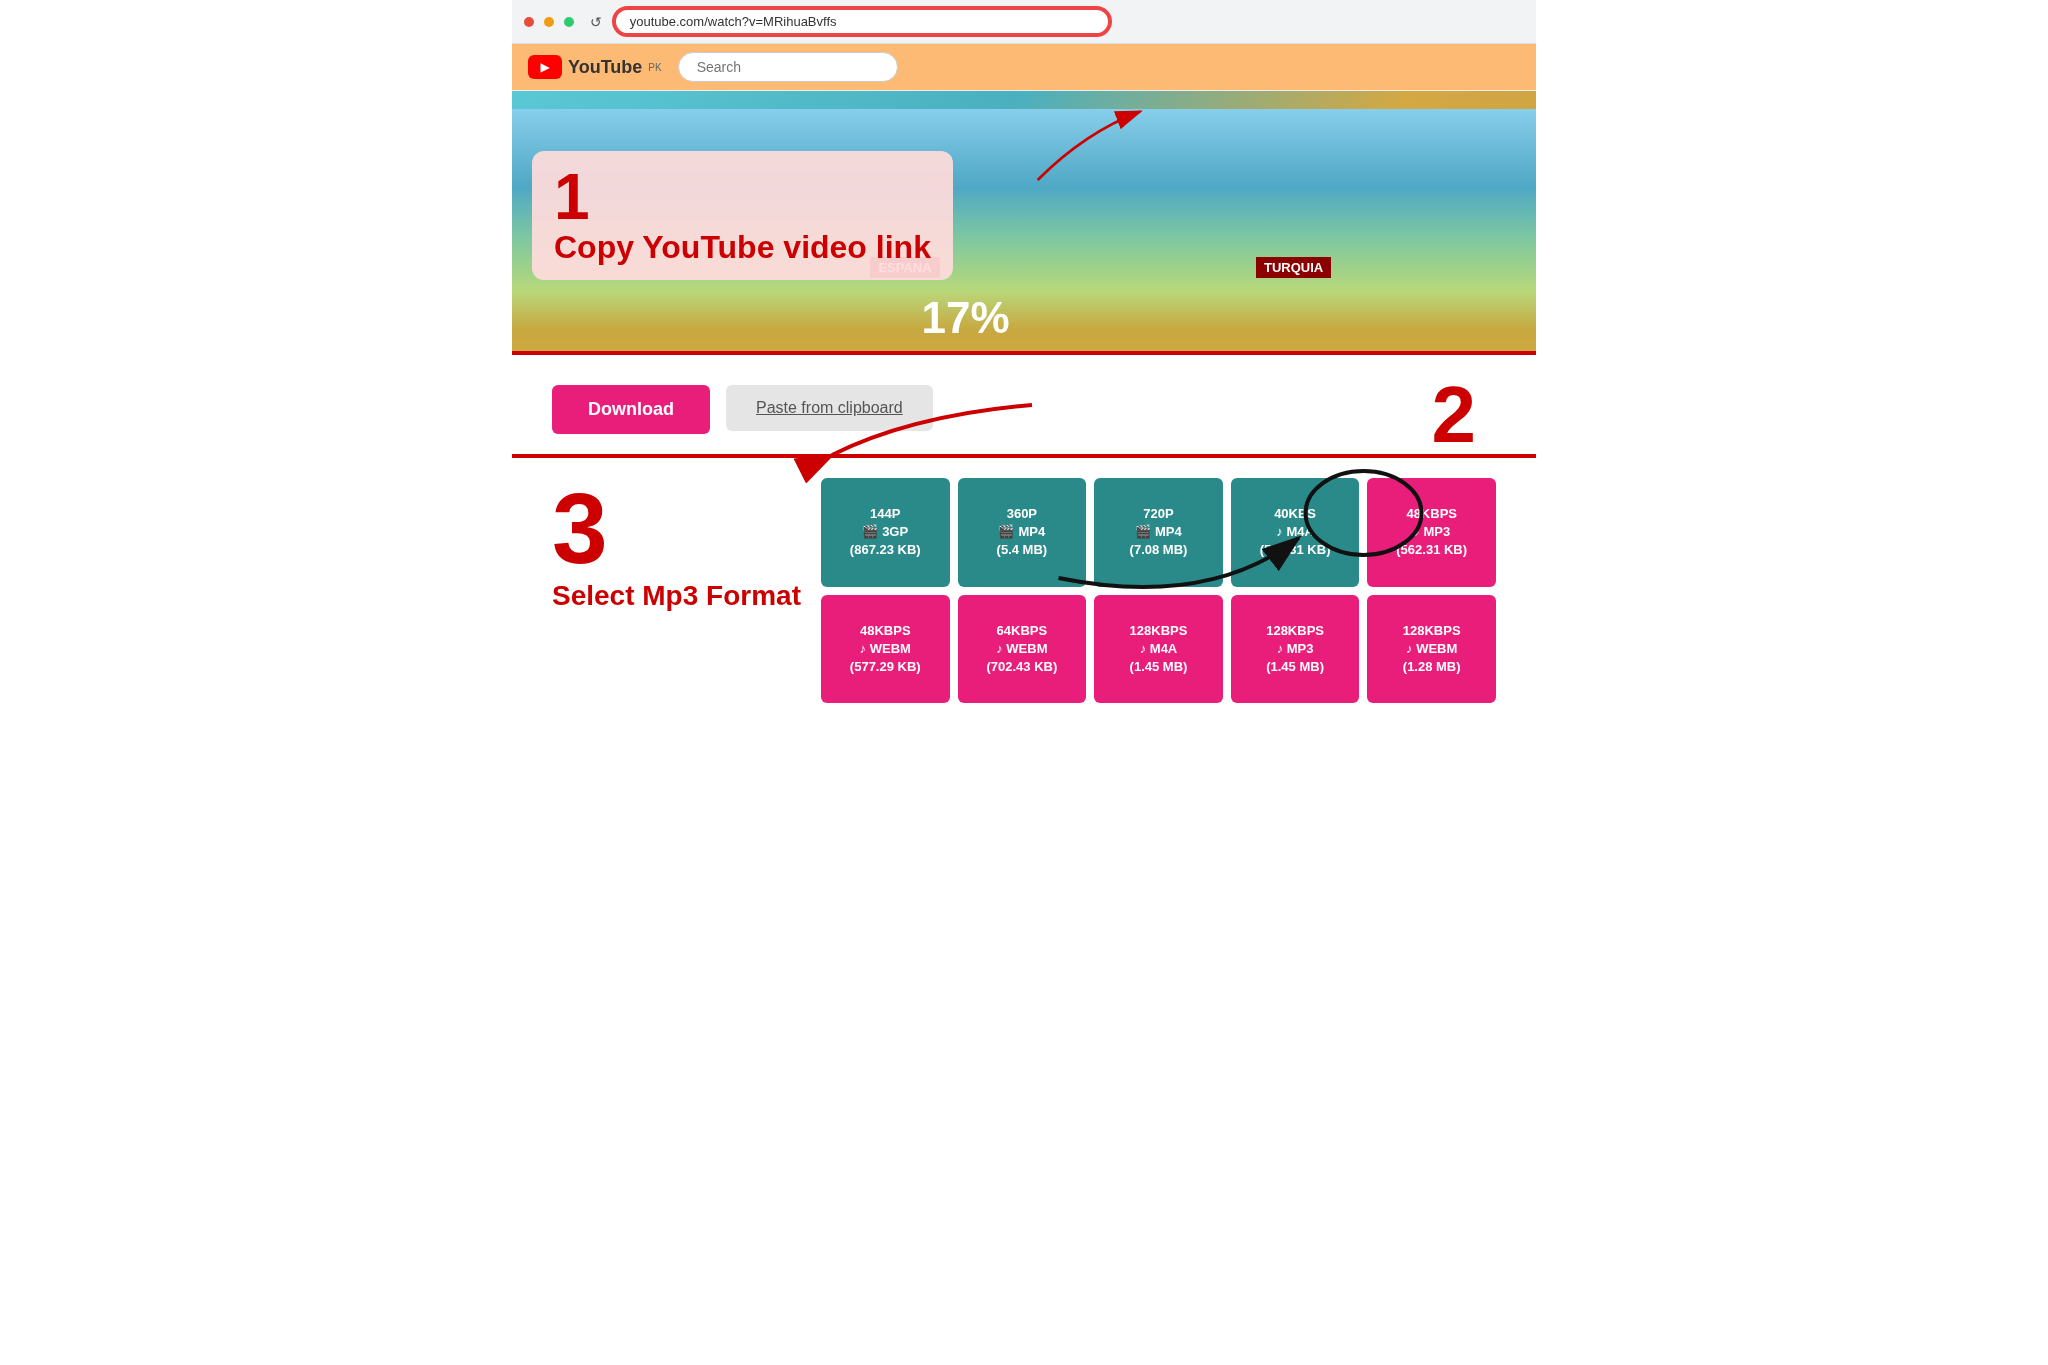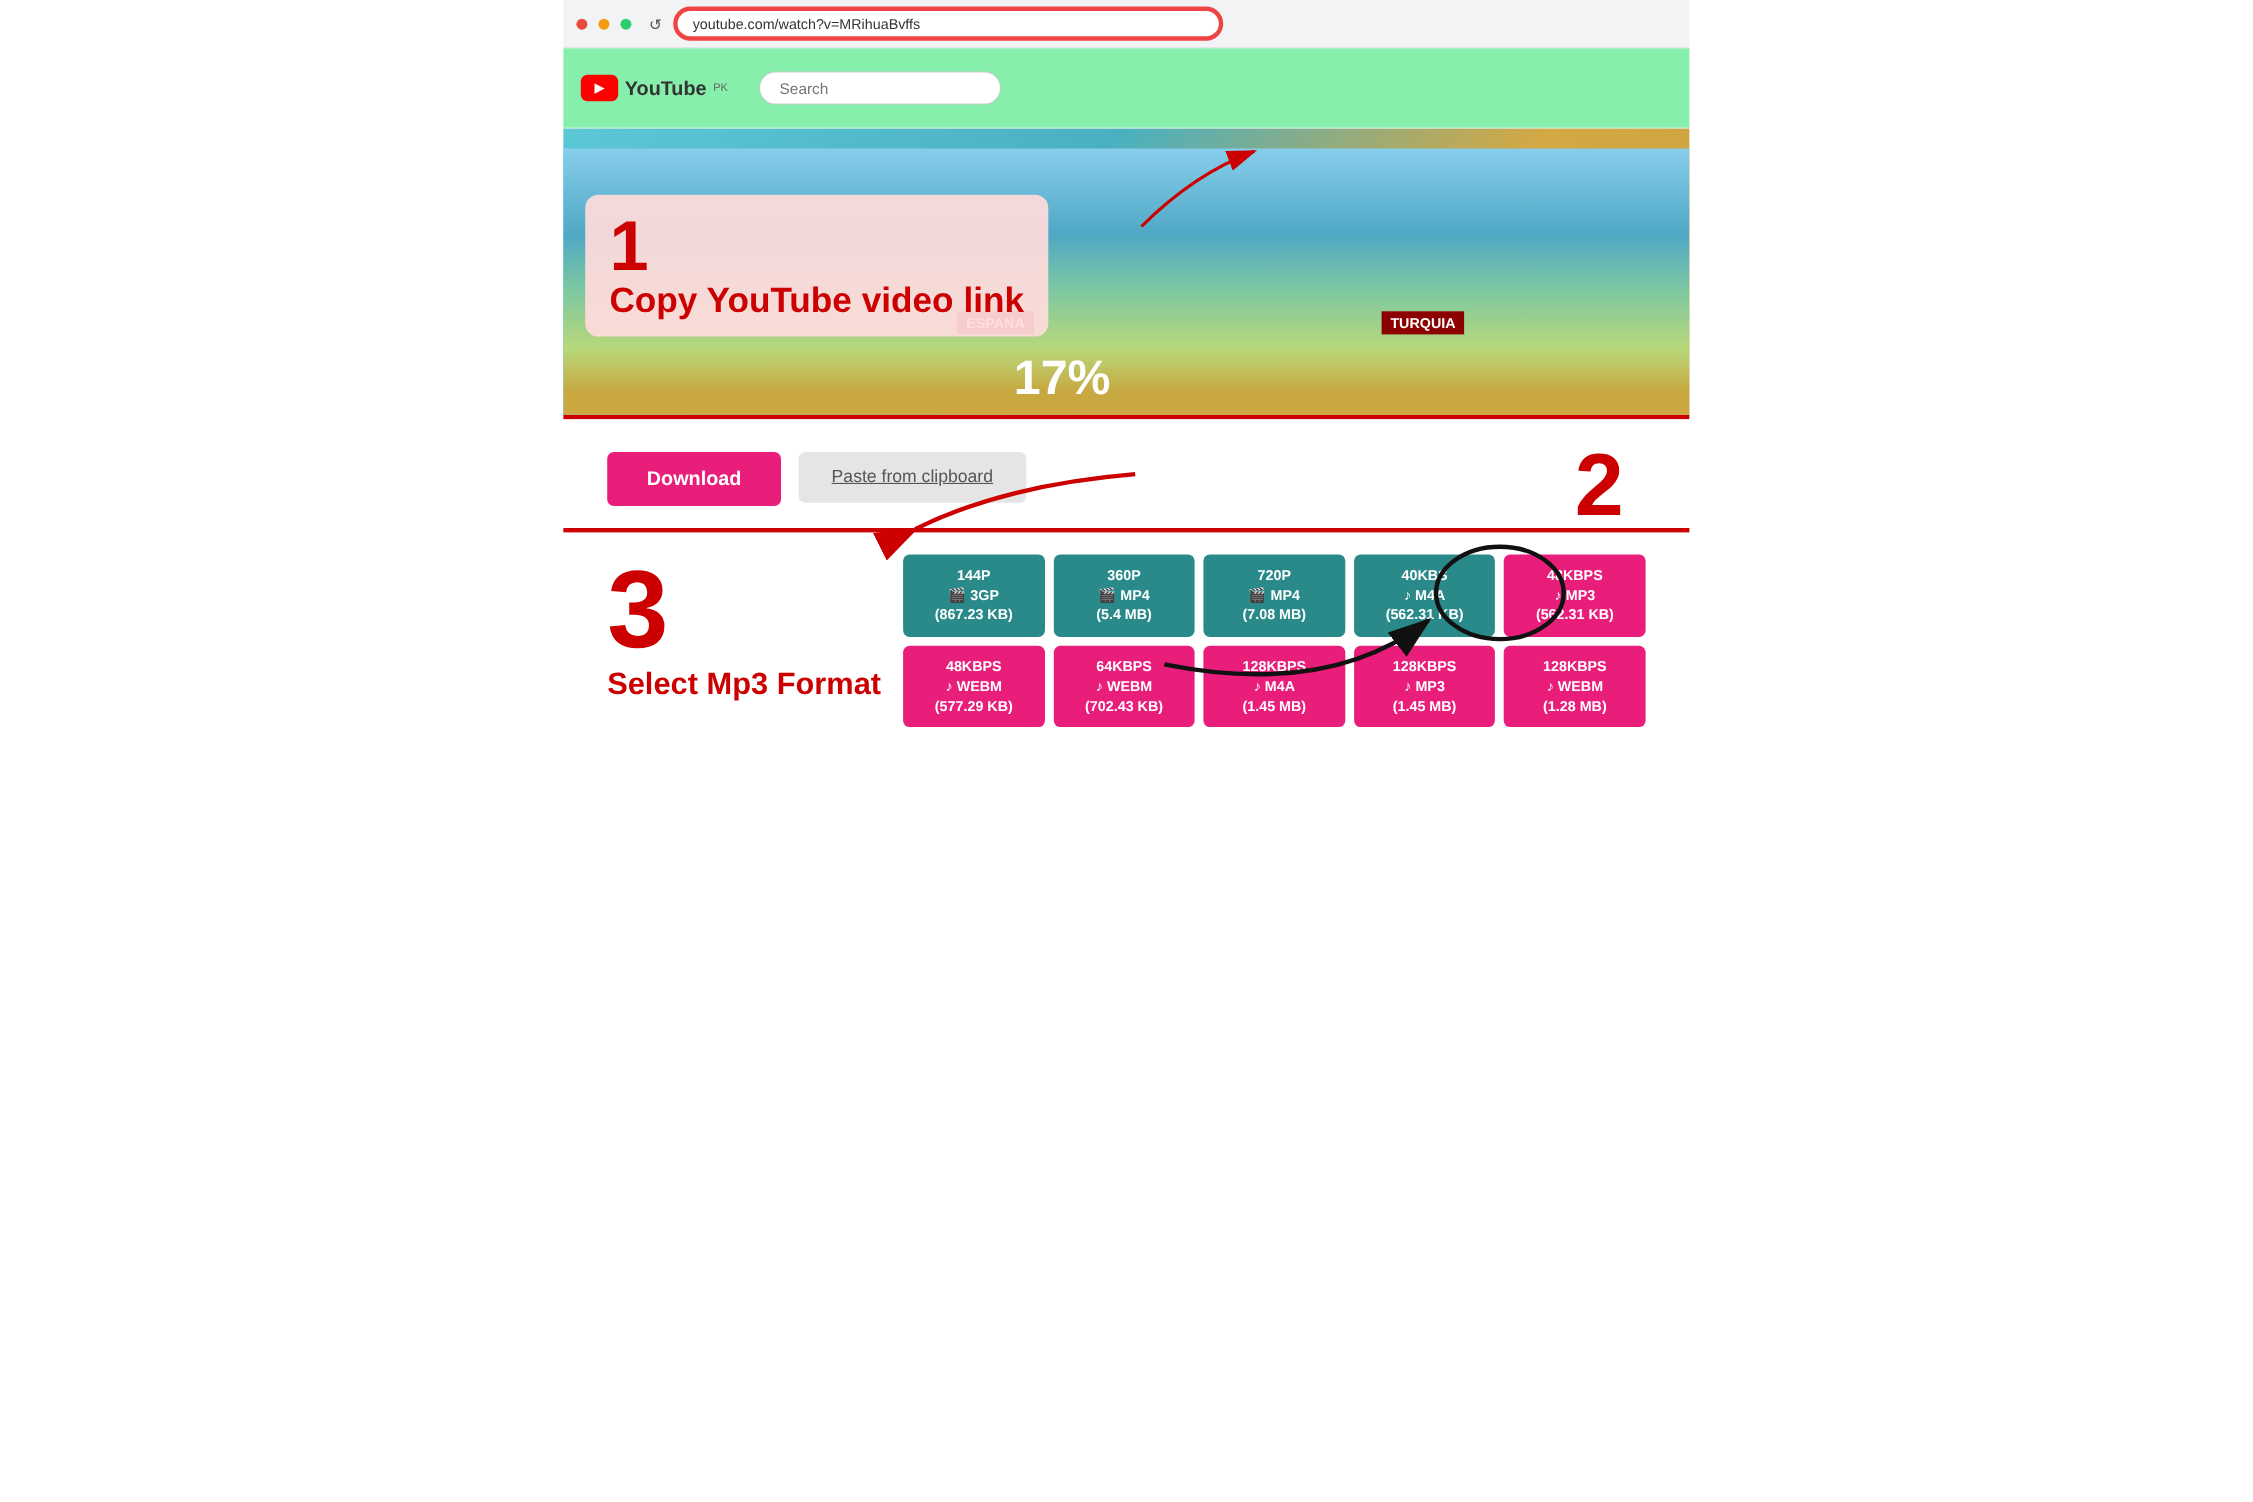--- a/index.html
+++ b/index.html
@@ -33,25 +33,25 @@
       background:#fff;
       border:4px solid #ef4444;
       border-radius:20px;
       padding:4px 14px;
       font-size:13px;
       color:#333;
       flex:1;
       max-width:500px;
     }
     .yt-header {
-      background:#86efac;
+      background:#fdba74;
       display:flex;
       align-items:center;
-      padding:21px 16px;
-      gap:28px;
+      padding:8px 16px;
+      gap:16px;
       border-bottom:1px solid #eee;
     }
     .yt-logo {
       display:flex; align-items:center; gap:6px;
     }
     .yt-logo-icon {
       background:#ff0000;
       border-radius:6px;
       width:34px; height:24px;
       display:flex; align-items:center; justify-content:center;
@@ -196,21 +196,21 @@
     .format-grid {
       display:grid;
       grid-template-columns: repeat(5, 1fr);
       gap: 8px;
       flex:1;
       padding-right:20px;
     }
     .format-btn {
       border:none;
       border-radius:6px;
-      padding: 10px 6px;
+      padding: 27px 6px;
       text-align:center;
       cursor:pointer;
       color:#fff;
       font-size:13px;
       font-weight:bold;
       line-height:1.4;
     }
     .format-btn.teal { background: #2a8a8a; }
     .format-btn.pink { background: #e91e7a; }
 

